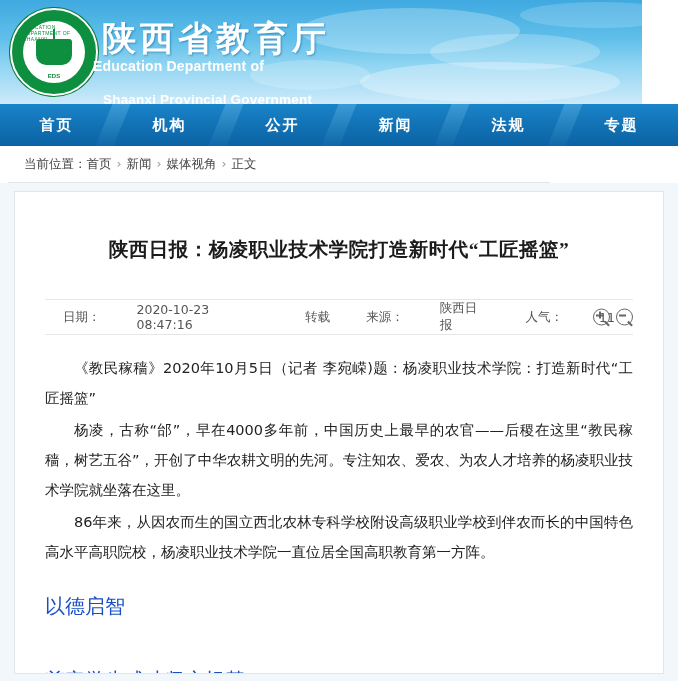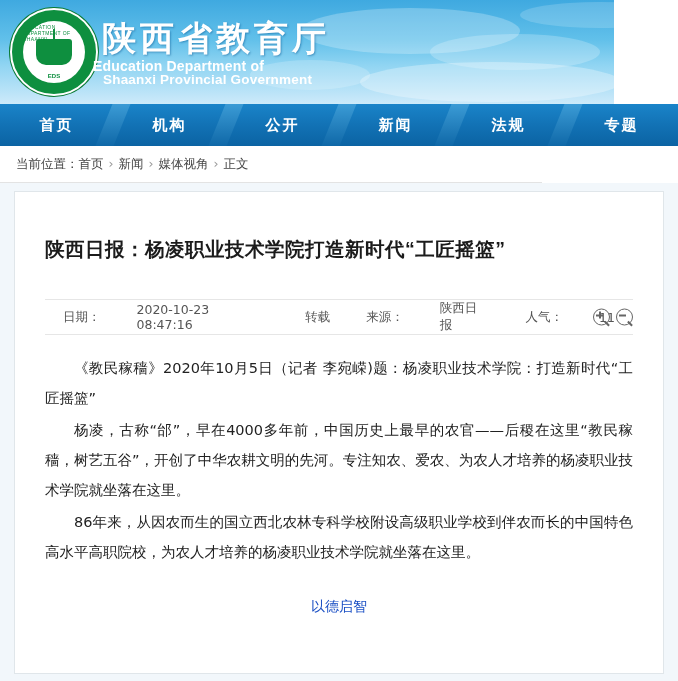--- a/index.html
+++ b/index.html
@@ -14,20 +14,21 @@
     overflow: hidden;
   }
 
   
   .banner {
     position: relative;
     width: 614px;
     height: 104px;
     background: linear-gradient(to bottom, #3fa9e0 0%, #61c0ea 38%, #8fd4f2 62%, #cdeafa 100%);
     overflow: hidden;
+    padding-left: 28px;
   }
   .cloud {
     position: absolute;
     background: rgba(255,255,255,0.55);
     border-radius: 50%;
     filter: blur(0.5px);
   }
   .c1 { width: 220px; height: 46px; left: 300px; top: 8px; opacity: .45;}
   .c2 { width: 170px; height: 36px; left: 430px; top: 34px; opacity: .40;}
   .c3 { width: 260px; height: 40px; left: 360px; top: 62px; opacity: .55;}
@@ -106,21 +107,21 @@
     left: 93px;
     top: 58px;
     font-size: 14px;
     font-weight: bold;
     color: #ffffff;
     letter-spacing: .2px;
   }
   .title-en2 {
     position: absolute;
     left: 103px;
-    top: 72px;
+    top: 92px;
     font-size: 13.5px;
     font-weight: bold;
     color: #ffffff;
     letter-spacing: .2px;
   }
 
   
   .nav {
     position: relative;
     width: 678px;
@@ -158,20 +159,21 @@
   .nav-item span { position: relative; z-index: 2; }
 
   
   .crumb-wrap {
     width: 542px;
     height: 36px;
     background: #ffffff;
     border-bottom: 1px solid #e3e3e3;
     display: flex;
     align-items: center;
+    margin-left: 8px;
   }
   .crumb {
     padding-left: 16px;
     font-size: 12.5px;
     color: #444444;
     font-family: "DejaVu Sans", "Liberation Sans", sans-serif;
   }
   .crumb a {
     color: #444444;
     text-decoration: none;
@@ -190,26 +192,27 @@
     width: 650px;
     margin: 0 auto;
     background: #ffffff;
     border: 1px solid #e0e6ea;
     box-sizing: border-box;
     padding: 0 30px;
     height: 483px;
     overflow: hidden;
   }
   .art-title {
+    text-align: center;
     font-size: 19.5px;
     font-weight: bold;
     color: #1b1b1b;
     padding: 44px 0 36px 0;
     letter-spacing: .5px;
-    font-family: Liberation Sans, sans-serif;
+    font-family: Liberation Serif, serif;
   }
   .meta-row {
     position: relative;
     border-top: 1px solid #e6e6e6;
     border-bottom: 1px solid #e6e6e6;
     height: 34px;
     display: flex;
     align-items: center;
     justify-content: center;
     font-size: 12.5px;
@@ -259,23 +262,23 @@
     color: #222222;
     line-height: 30px;
     font-family: "DejaVu Sans", "Liberation Sans", sans-serif;
   }
   .body-text p {
     margin: 0 0 2px 0;
     text-indent: 2em;
     text-align: justify;
   }
   .center-line {
-    text-align: center;
+    text-align: left;
     color: #1a4fc4;
-    font-size: 14px;
+    font-size: 20px;
     line-height: 30px;
     font-family: "DejaVu Sans", "Liberation Sans", sans-serif;
   }
   .center-line.link {
     text-decoration: underline;
     cursor: pointer;
     margin-top: 44px;
   }
   .spacer-1 { height: 22px; }
 </style>
@@ -350,21 +353,21 @@
         </span>
         <span class="zoom-btn">
           <span class="bar-h"></span>
         </span>
       </span>
     </div>
 
     <div class="body-text">
       <p>《教民稼穑》2020年10月5日（记者 李宛嵘)题：杨凌职业技术学院：打造新时代“工匠摇篮”</p>
       <p>杨凌，古称“邰”，早在4000多年前，中国历史上最早的农官——后稷在这里“教民稼穑，树艺五谷”，开创了中华农耕文明的先河。专注知农、爱农、为农人才培养的杨凌职业技术学院就坐落在这里。</p>
-      <p>86年来，从因农而生的国立西北农林专科学校附设高级职业学校到伴农而长的中国特色高水平高职院校，为农人才培养的杨凌职业技术学院就坐落在这里。</p>
+      <p>86年来，从因农而生的国立西北农林专科学校附设高级职业学校到伴农而长的中国特色高水平高职院校，杨凌职业技术学院一直位居全国高职教育第一方阵。</p>
 
       <div class="spacer-1"></div>
 
       <div class="center-line">以德启智</div>
       <div class="center-line link">奠定学生成才坚实根基</div>
     </div>
 
   </div>
 </div>
 

